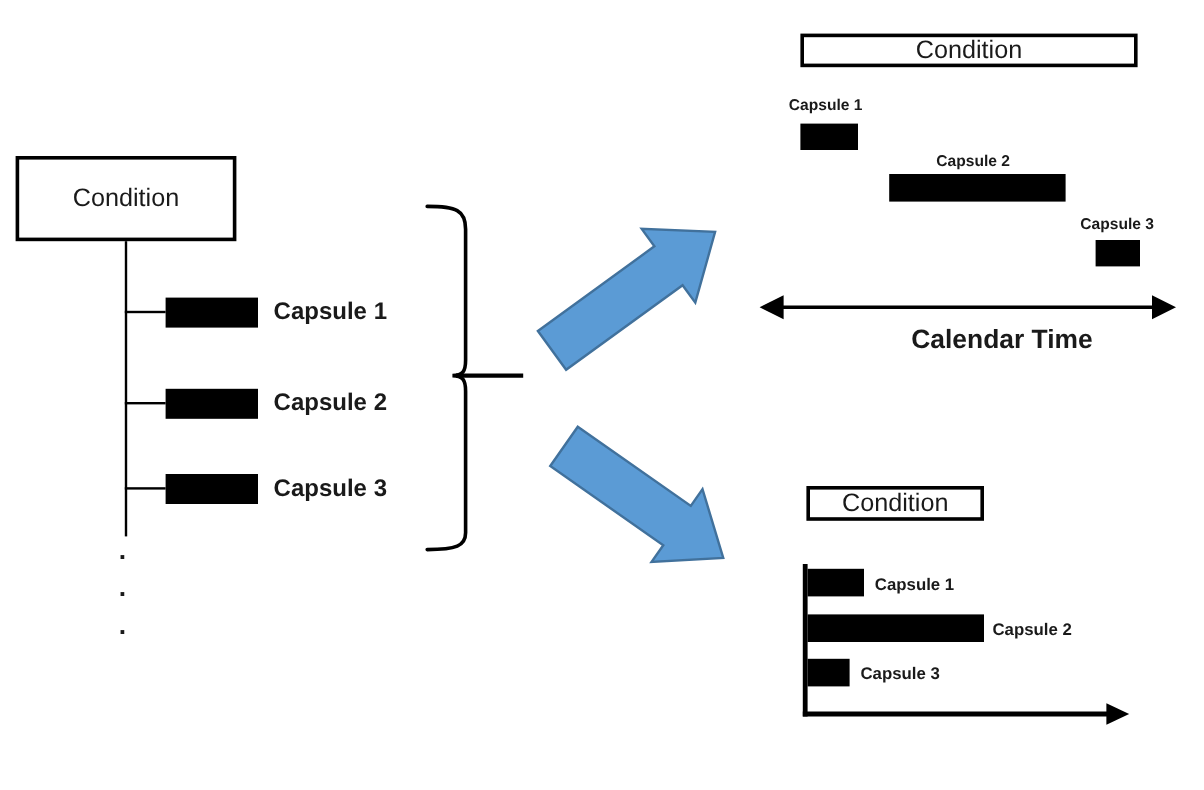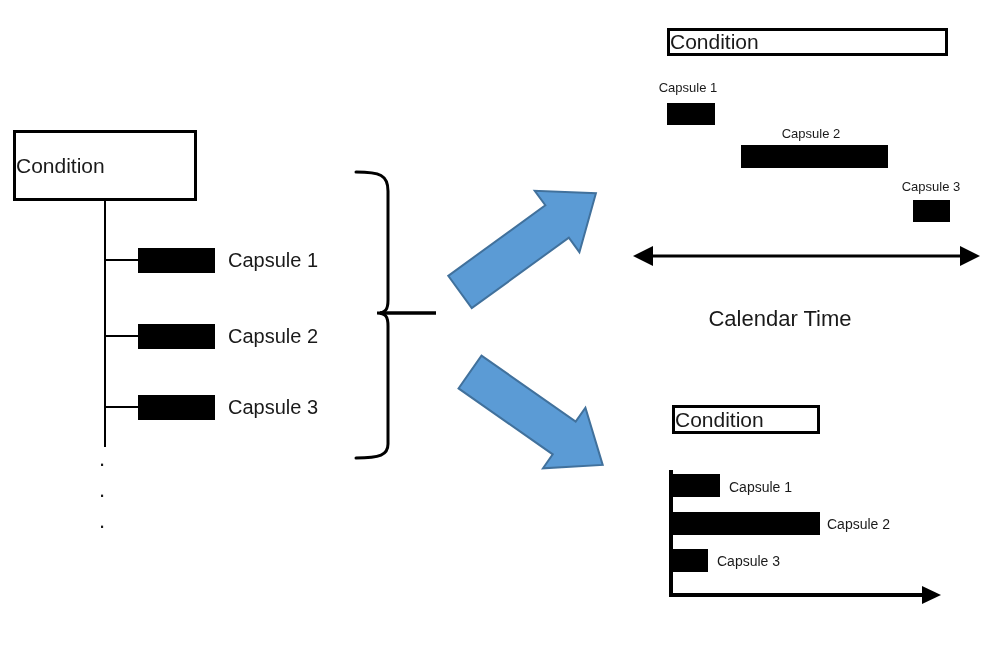--- a/index.html
+++ b/index.html
@@ -11,27 +11,28 @@
     font-family: "Liberation Sans", sans-serif;
     color: #1a1a1a;
     overflow: hidden;
   }
   .abs { position: absolute; }
   .box {
     border: 3px solid #000000;
     background: #ffffff;
     display: flex;
     align-items: center;
+    justify-content: center;
     box-sizing: border-box;
     font-size: 21px;
     color: #1a1a1a;
   }
   .bar { background: #000000; }
   .line { background: #000000; }
-  .lbl { white-space: nowrap; color: #1a1a1a; }
+  .lbl { white-space: nowrap; color: #1a1a1a; font-weight: bold; }
   .lbl-lg { font-size: 20px; display: flex; align-items: center; }
   .lbl-sm { font-size: 13px; text-align: center; }
   .lbl-md { font-size: 14px; }
   .axis-lbl { font-size: 22px; text-align: center; }
   .dot { font-size: 22px; line-height: 22px; }
   svg { position: absolute; left: 0; top: 0; }
 </style>
 </head>
 <body>
 
@@ -83,21 +84,21 @@
 
   <div class="abs lbl lbl-sm" style="left:648px; top:80px; width:80px;">Capsule 1</div>
   <div class="abs bar" style="left:667px; top:103px; width:48px; height:22px;"></div>
 
   <div class="abs lbl lbl-sm" style="left:771px; top:126px; width:80px;">Capsule 2</div>
   <div class="abs bar" style="left:741px; top:145px; width:147px; height:23px;"></div>
 
   <div class="abs lbl lbl-sm" style="left:891px; top:179px; width:80px;">Capsule 3</div>
   <div class="abs bar" style="left:913px; top:200px; width:37px; height:22px;"></div>
 
-  <div class="abs lbl axis-lbl" style="left:680px; top:270px; width:200px;margin-top:36px;">Calendar Time</div>
+  <div class="abs lbl axis-lbl" style="left:735px; top:270px; width:200px;">Calendar Time</div>
 
   <div class="abs box" style="left:672px; top:405px; width:148px; height:29px;">
     <span>Condition</span>
   </div>
 
   <div class="abs bar" style="left:673px; top:474px; width:47px; height:23px;"></div>
   <div class="abs lbl lbl-md" style="left:729px; top:479px;">Capsule 1</div>
 
   <div class="abs bar" style="left:673px; top:512px; width:147px; height:23px;"></div>
   <div class="abs lbl lbl-md" style="left:827px; top:516px;">Capsule 2</div>

